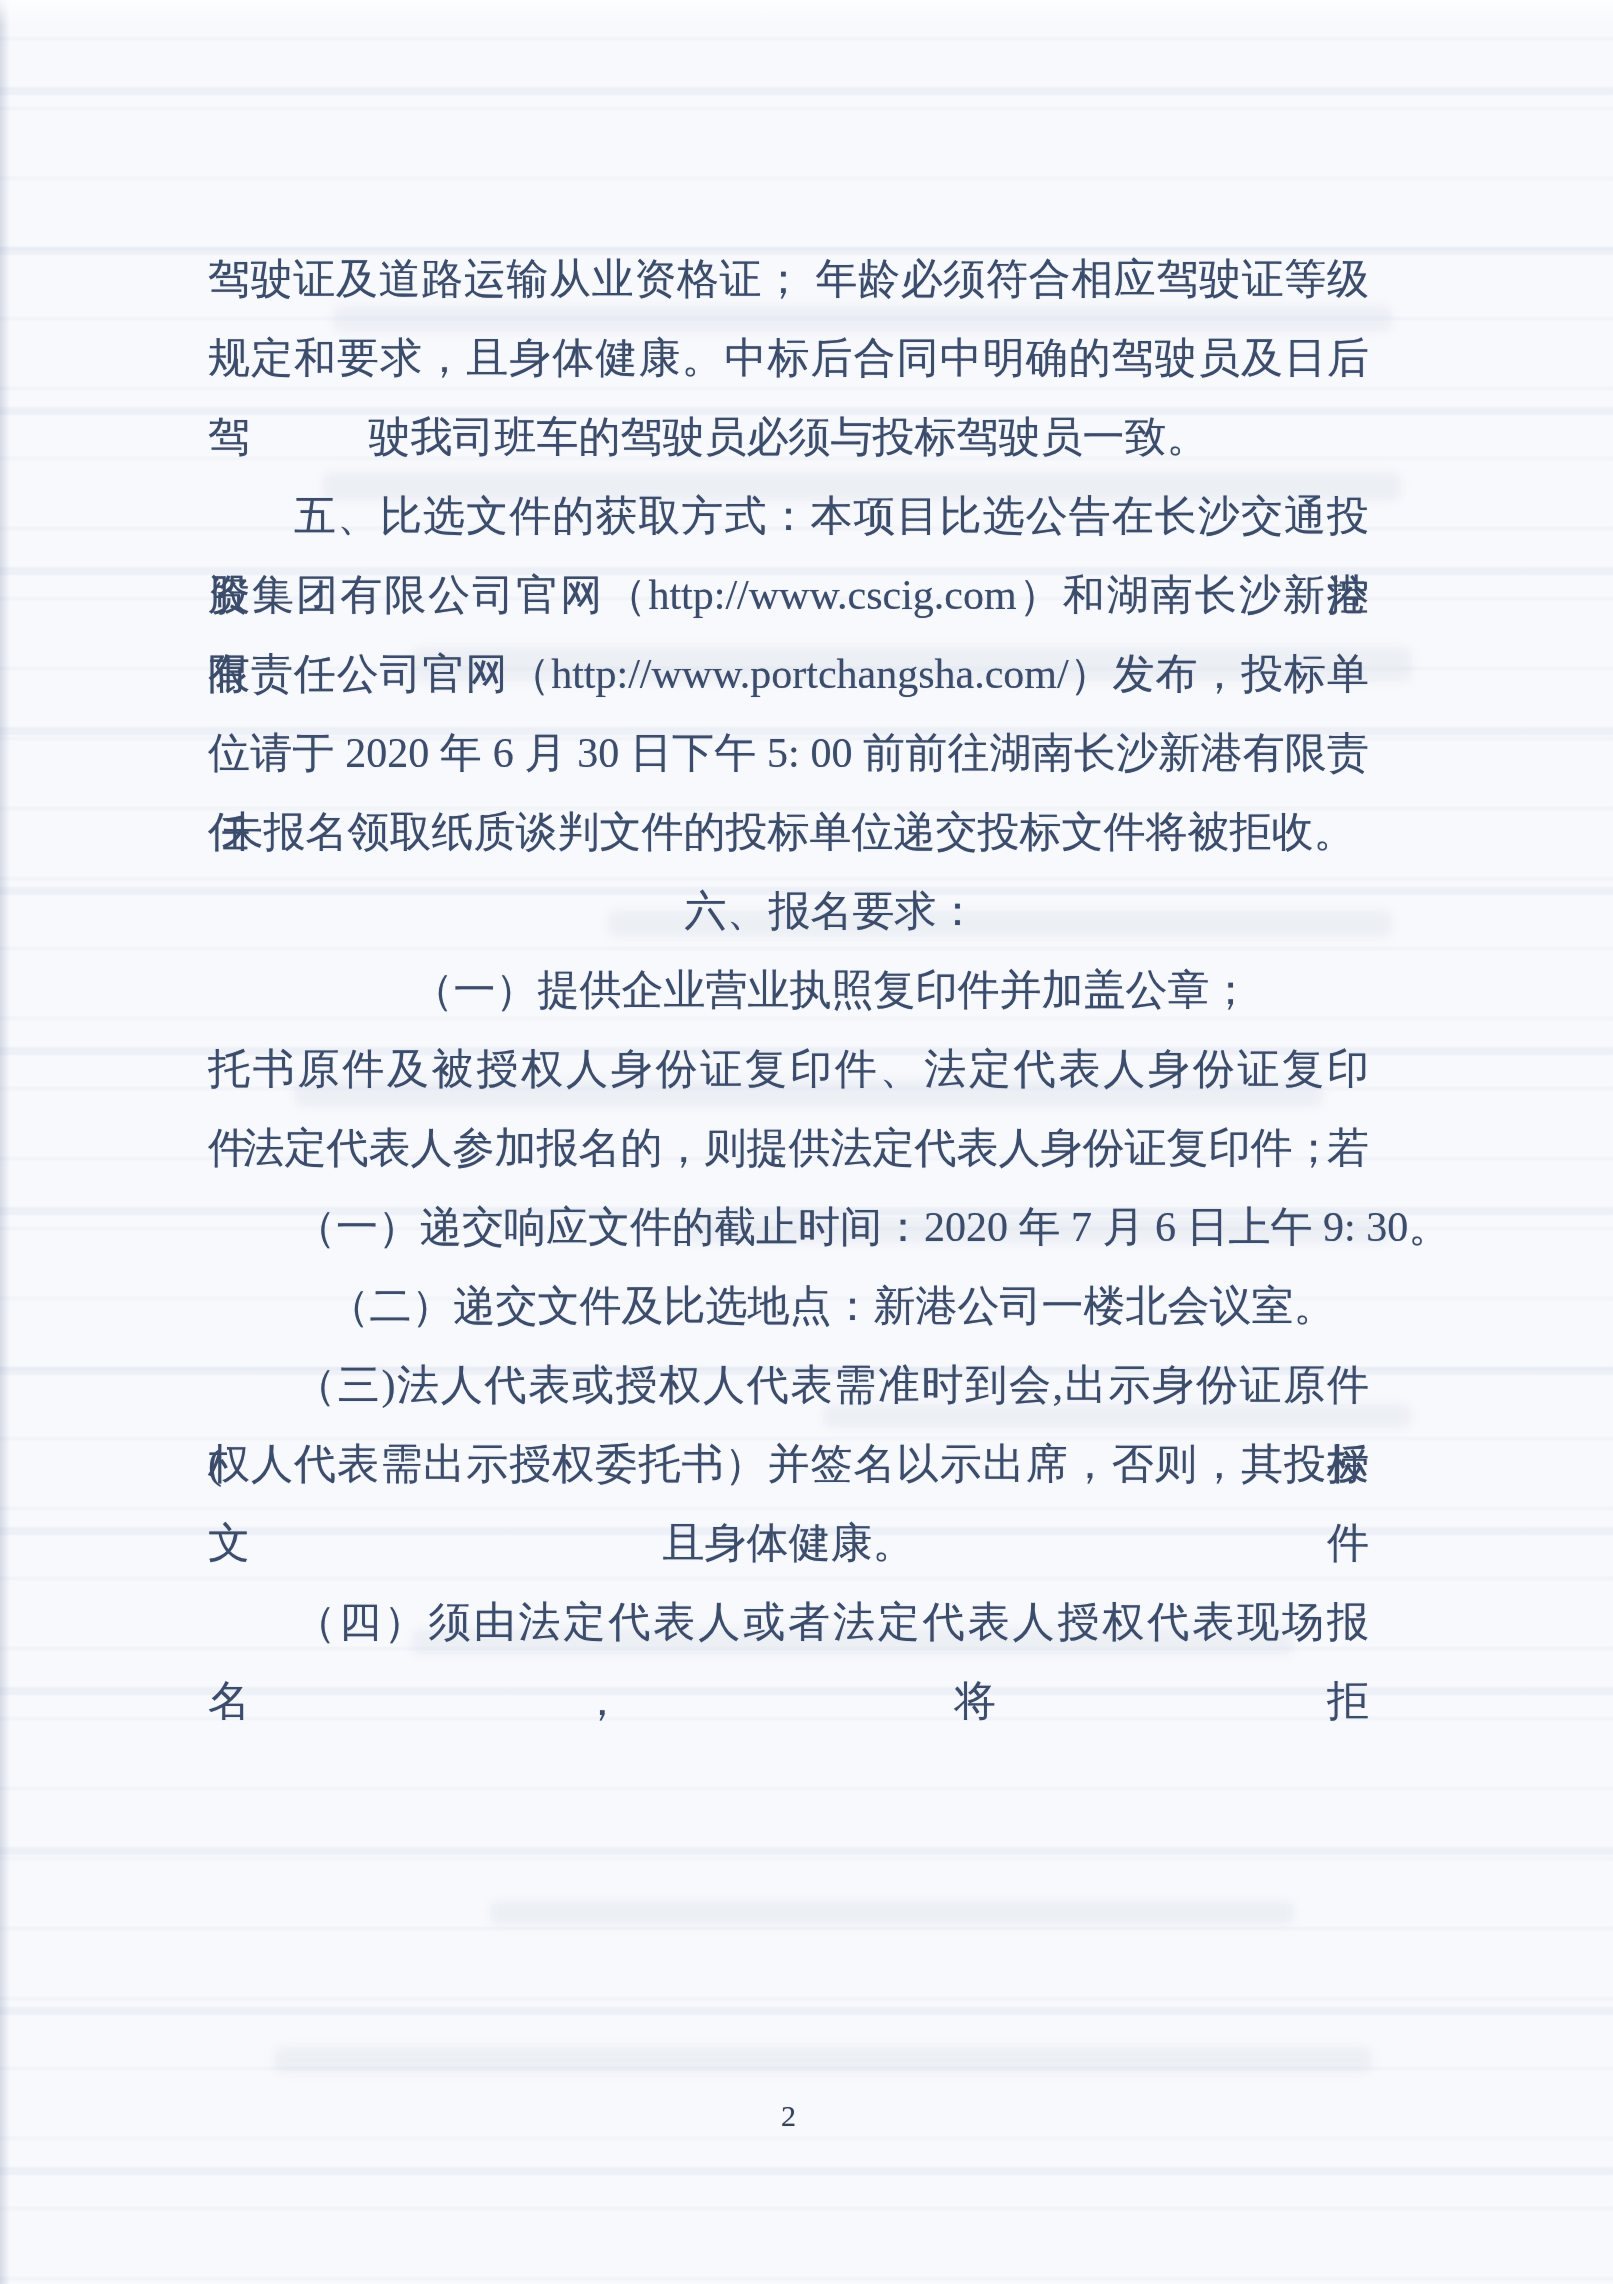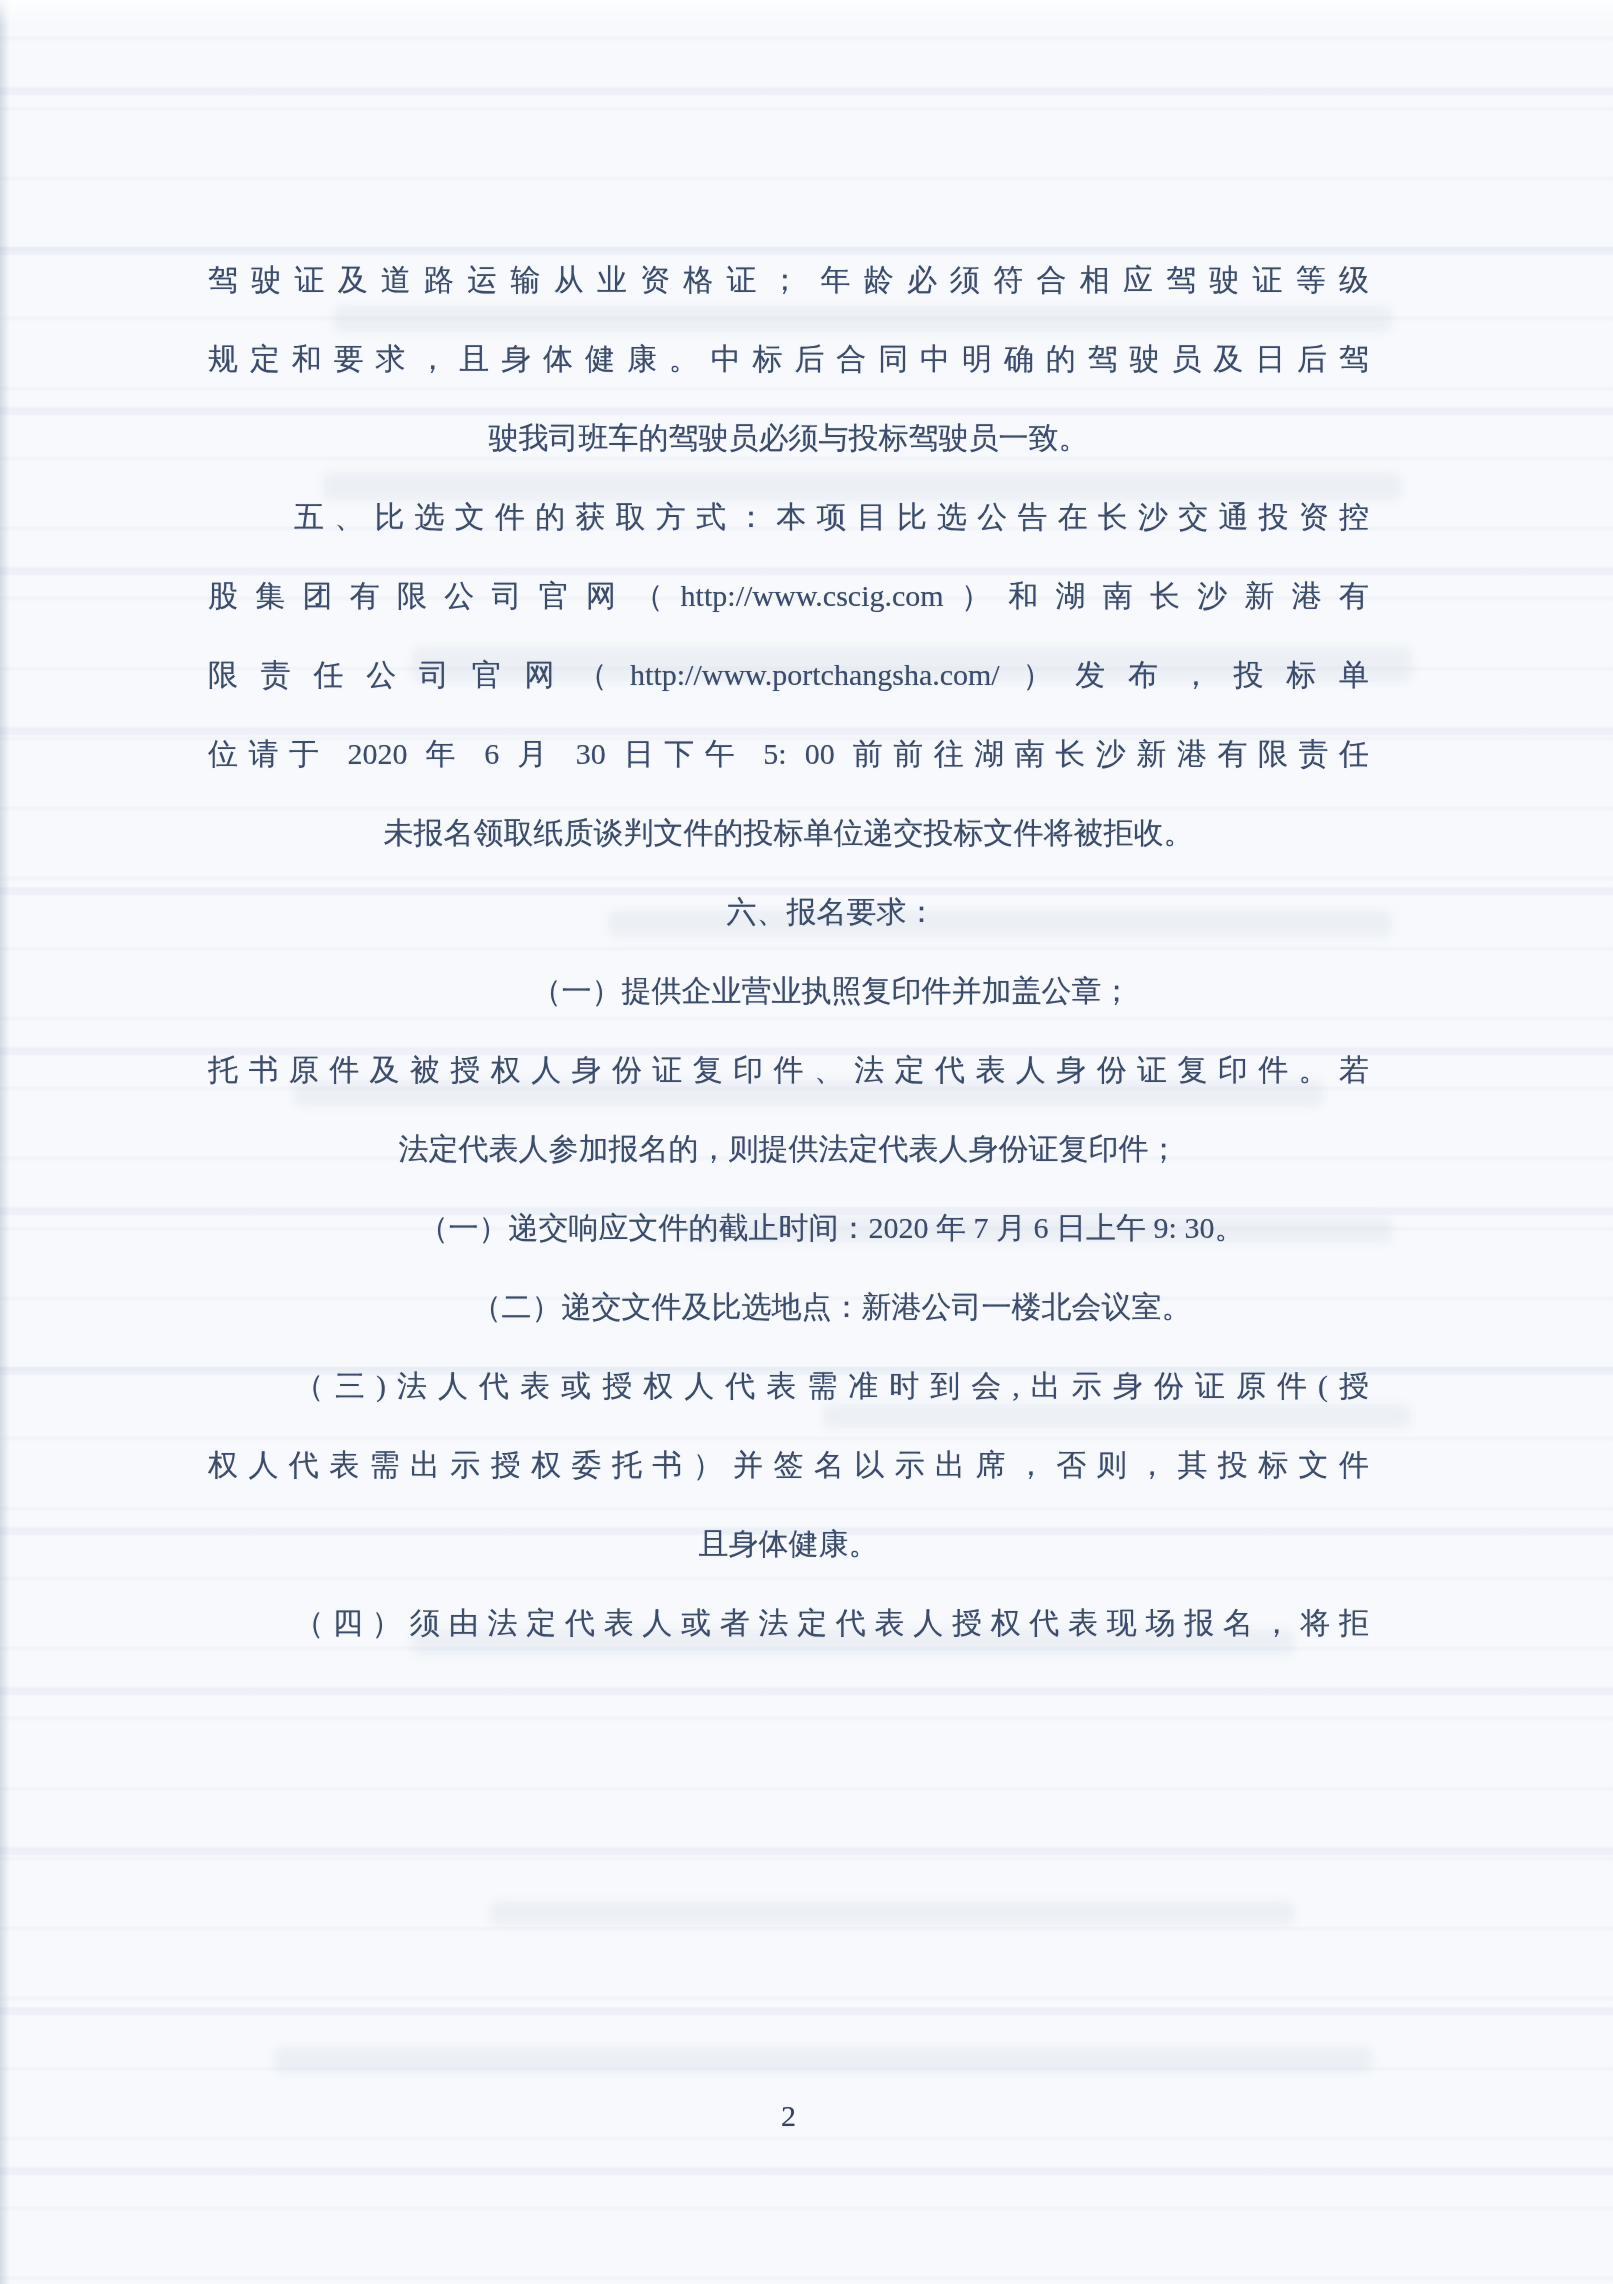--- a/index.html
+++ b/index.html
@@ -52,21 +52,21 @@
     border-radius: 7.8px;
   }
 
   .text-block {
     position: absolute;
     left: 208px;
     top: 240px;
     width: 1161px;
     z-index: 2;
     color: #3c4c6b;
-    font-size: 30px;
+    font-size: 42px;
     text-shadow: 0 0 1px rgba(60,76,107,0.45);
   }
   .line {
     height: 79px;
     line-height: 79px;
     white-space: pre;
     text-align: center;
   }
   .line.fill {
     white-space: normal;

